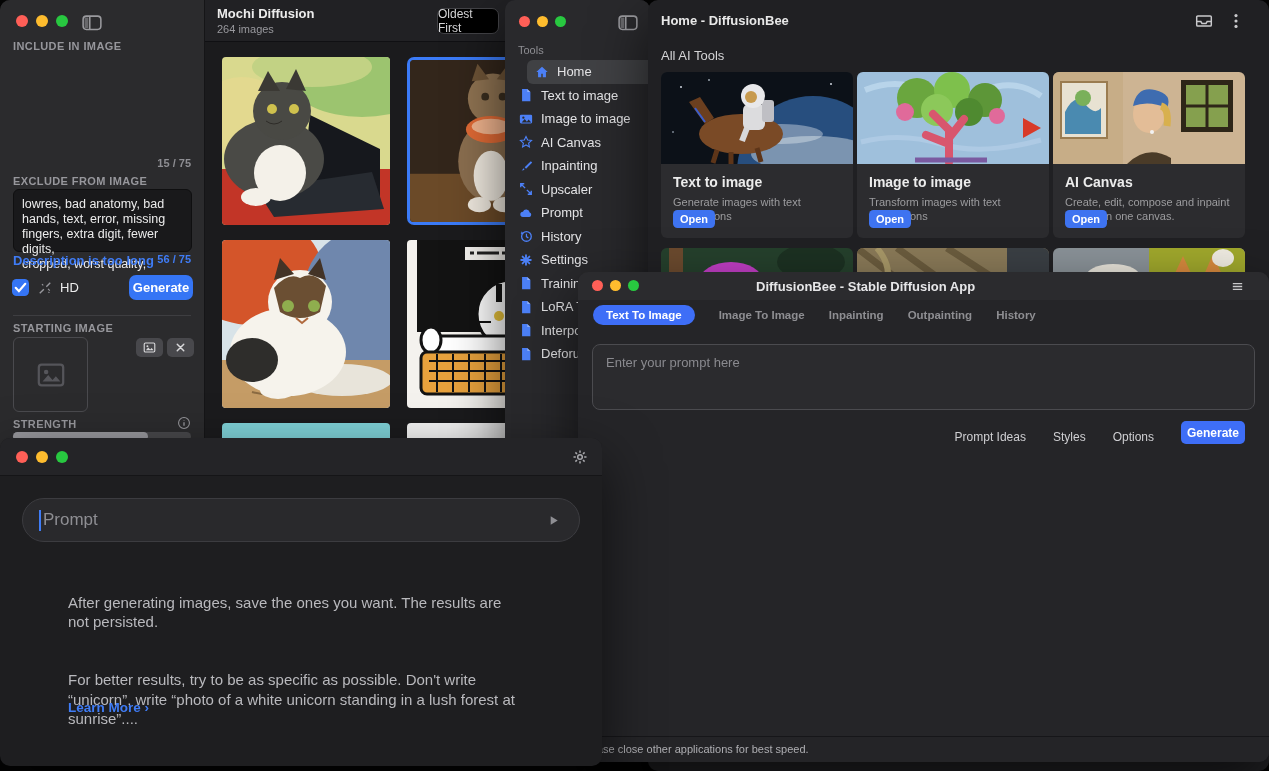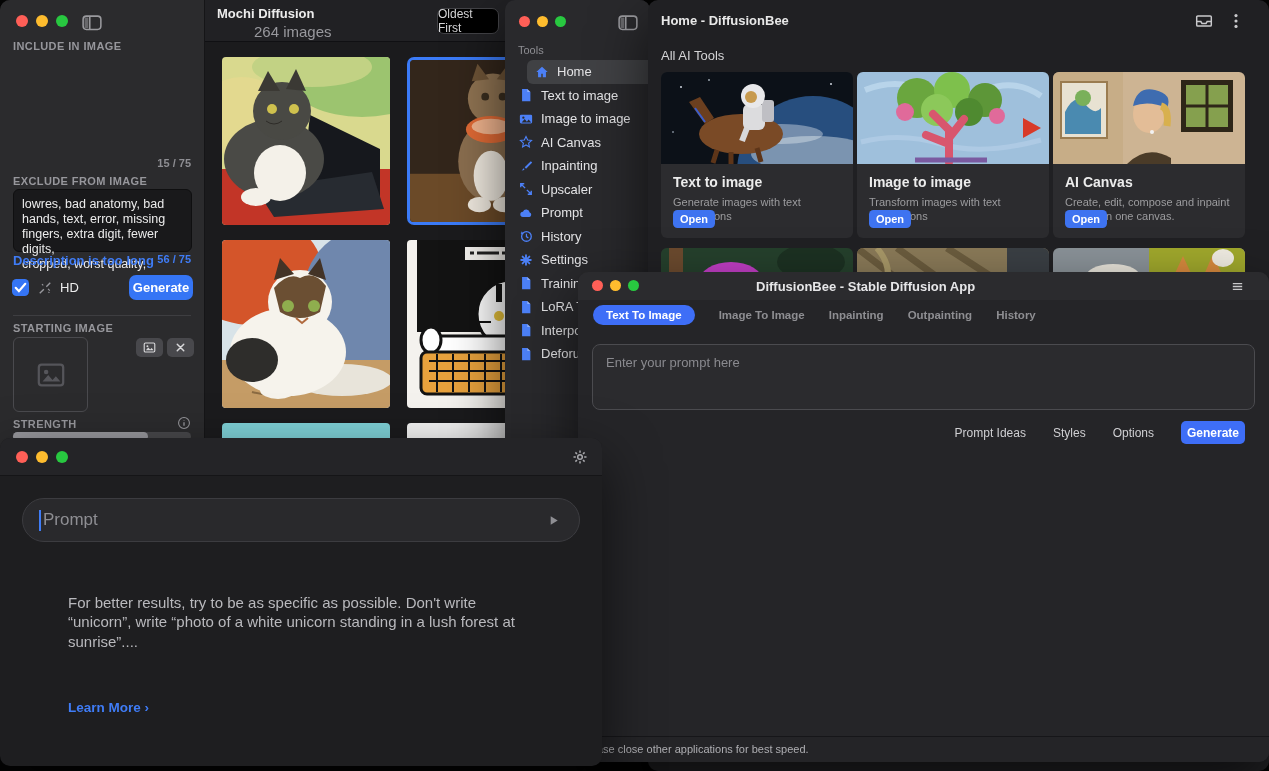--- a/index.html
+++ b/index.html
@@ -35,21 +35,21 @@
   .img-box svg{width:30px;height:30px}
   .mini-btn{position:absolute;top:338px;width:27px;height:19px;border-radius:5px;background:#48484c;color:#d8d8da;
             display:flex;align-items:center;justify-content:center;}
   .mini-btn svg{width:13px;height:13px}
   .info-ic{position:absolute;right:13px;top:416px;width:14px;height:14px;color:#97979c;}
   .slider{position:absolute;left:13px;top:432px;width:178px;height:9px;border-radius:4.5px;background:#48484b;}
   .slider .fill{width:135px;height:9px;border-radius:4.5px;background:#97979c;}
   .m-main{position:absolute;left:205px;top:0;right:0;bottom:0;background:#1b1b1d;}
   .m-head{position:absolute;left:0;right:0;top:0;height:42px;background:#212124;border-bottom:1px solid #101013;}
   .m-title{position:absolute;left:12px;top:6px;font-size:13px;font-weight:700;color:#ececec;}
-  .m-sub{position:absolute;left:12px;top:23px;font-size:15px;color:#98989d;margin-left:37px;}
+  .m-sub{position:absolute;left:12px;top:23px;font-size:11px;color:#98989d;}
   .sort-btn{position:absolute;left:232px;top:8px;width:62px;height:26px;border-radius:7px;background:#000000;
             border:1px solid #434347;color:#d6d6d8;font-size:12px;display:flex;align-items:center;justify-content:center;}
   .tile{position:absolute;width:168px;height:168px;border-radius:4px;overflow:hidden;background:#333;}
   .tile.sel{border:3px solid #3b7bf7;border-radius:7px;}
   .tile svg{width:100%;height:100%}
 
   
   #win-tools{left:505px;top:0;width:145px;height:480px;background:#29292c;z-index:2;}
   #win-tools .lights{left:14px;top:16px;gap:7px;}
   #win-tools .side-toggle{left:auto;right:12px;top:15px;}
@@ -78,21 +78,21 @@
   #win-bee{left:578px;top:272px;width:691px;height:490px;background:#252528;z-index:4;}
   .b-head{position:absolute;left:0;right:0;top:0;height:28px;background:#2b2b2e;}
   #win-bee .lights{left:14px;top:8px;gap:7px;}
   .b-title{position:absolute;left:135px;top:7px;font-size:13px;font-weight:600;color:#e6e6e8;margin-left:43px;}
   .burger{position:absolute;right:24px;top:7px;width:15px;height:14px;color:#c8c8ca;}
   .tabs{position:absolute;left:15px;top:33px;display:flex;align-items:center;gap:24px;}
   .tab{font-size:11.5px;font-weight:700;color:#8e8e92;}
   .tab.active{background:#3e6ef7;color:#fff;border-radius:11px;padding:4px 13px;}
   .b-prompt{position:absolute;left:14px;top:72px;width:663px;height:66px;border-radius:8px;background:#2b2b2e;
             border:1px solid #4b4b4f;color:#8a8a8f;font-size:13px;padding:10px 13px;}
-  .b-actions{position:absolute;right:24px;top:149px;display:flex;align-items:center;gap:27px;}
+  .b-actions{position:absolute;right:24px;top:149px;display:flex;align-items:flex-end;gap:27px;}
   .b-link{font-size:12px;color:#cfcfd2;}
   .b-gen{width:64px;height:23px;border-radius:5px;background:#3e6ef7;color:#fff;font-size:12px;font-weight:700;
          display:flex;align-items:center;justify-content:center;}
   .b-foot{position:absolute;left:0;right:0;bottom:0;height:26px;background:#242427;border-top:1px solid #161619;
           font-size:11px;color:#aeaeb2;line-height:25px;padding-left:19px;}
 
   
   #win-prompt{left:0;top:438px;width:602px;height:328px;background:#1e1e20;z-index:5;}
   .p-head{position:absolute;left:0;right:0;top:0;height:38px;background:#242427;border-bottom:1px solid #151517;}
   #win-prompt .lights{left:16px;top:13px;}
@@ -576,20 +576,22 @@
     <div class="p-input">
       <span class="p-caret"></span>
       <span class="p-ph">Prompt</span>
       <span class="p-play">
         <svg viewBox="0 0 16 16">
             <path d="M5 3.5v9l7.5-4.5z" fill="currentColor"></path>
           </svg>
       </span>
     </div>
     <div class="tips">
+      <p>After generating images, save the ones you want. The results are
+not persisted.</p>
       <p>For better results, try to be as specific as possible. Don't write
 “unicorn”, write “photo of a white unicorn standing in a lush forest at
 sunrise”....</p>
     </div>
     <span class="learn">Learn More ›</span>
   </div>
 
 </div>
 
 </body></html>

